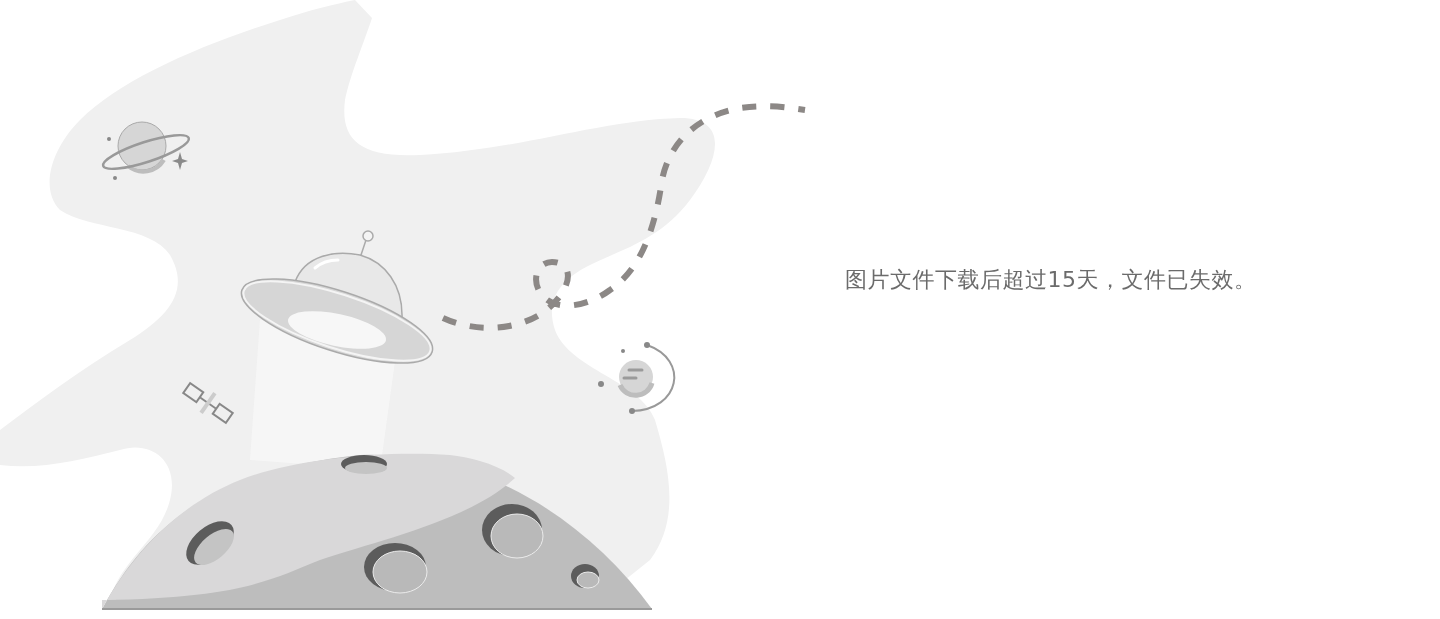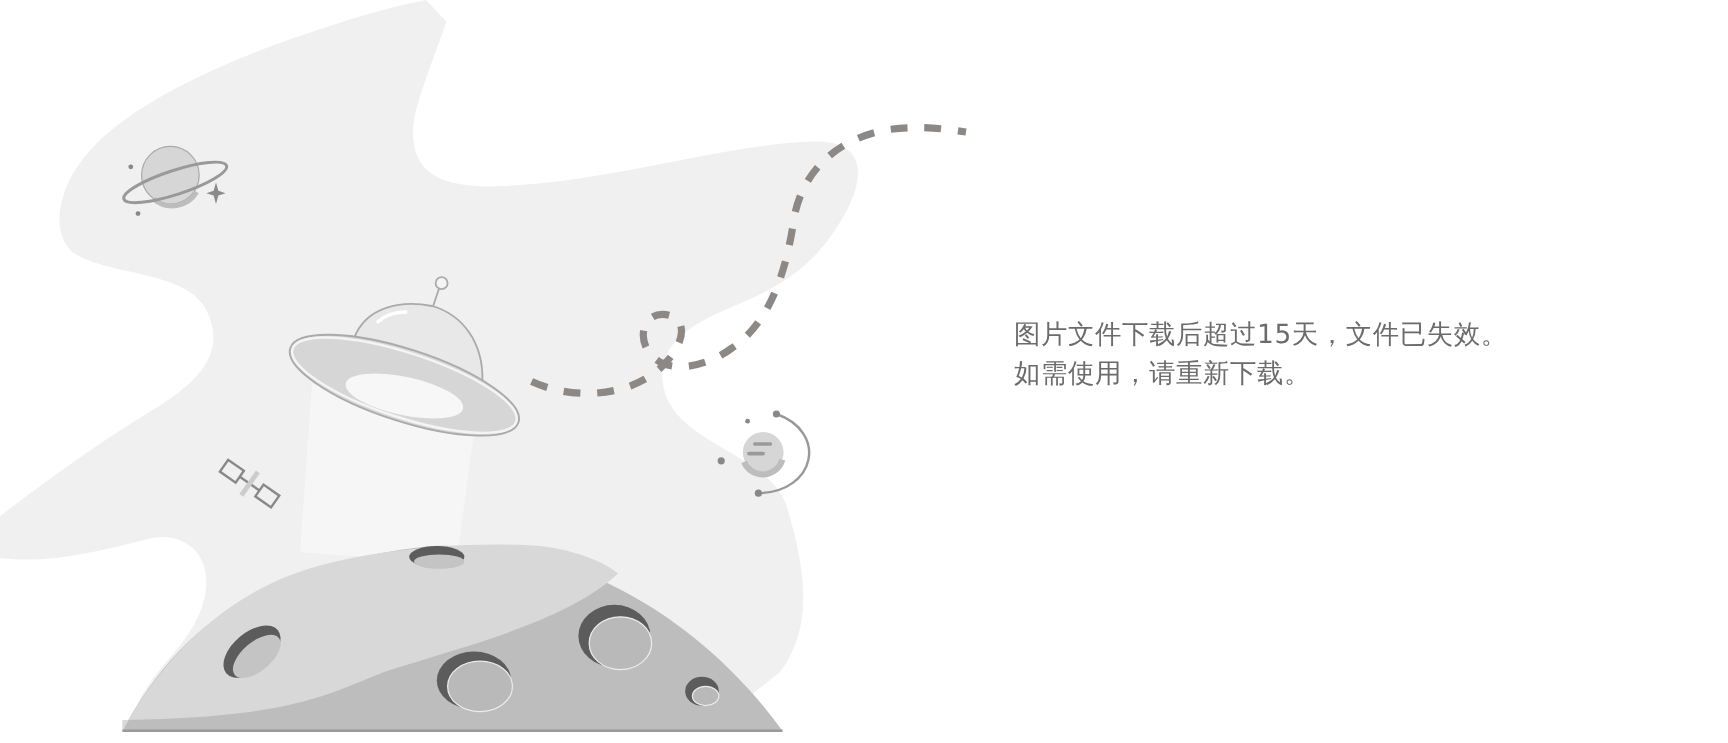--- a/index.html
+++ b/index.html
@@ -75,14 +75,13 @@
       <ellipse cx="512" cy="530" rx="30" ry="26" fill="#5c5c5c"></ellipse>
       <ellipse cx="517" cy="536" rx="26" ry="22" fill="#b9b9b9" stroke="#ececec" stroke-width="1"></ellipse>
       <ellipse cx="585" cy="576" rx="14" ry="12" fill="#5c5c5c"></ellipse>
       <ellipse cx="588" cy="580" rx="11" ry="8" fill="#b9b9b9" stroke="#ececec" stroke-width="1"></ellipse>
     </g>
   </svg>
 </div>
 
 <div class="message">
   <p>图片文件下载后超过15天，文件已失效。</p>
-  <p>如需使用，请重新下载。</p>
 </div>
 
 </body></html>

